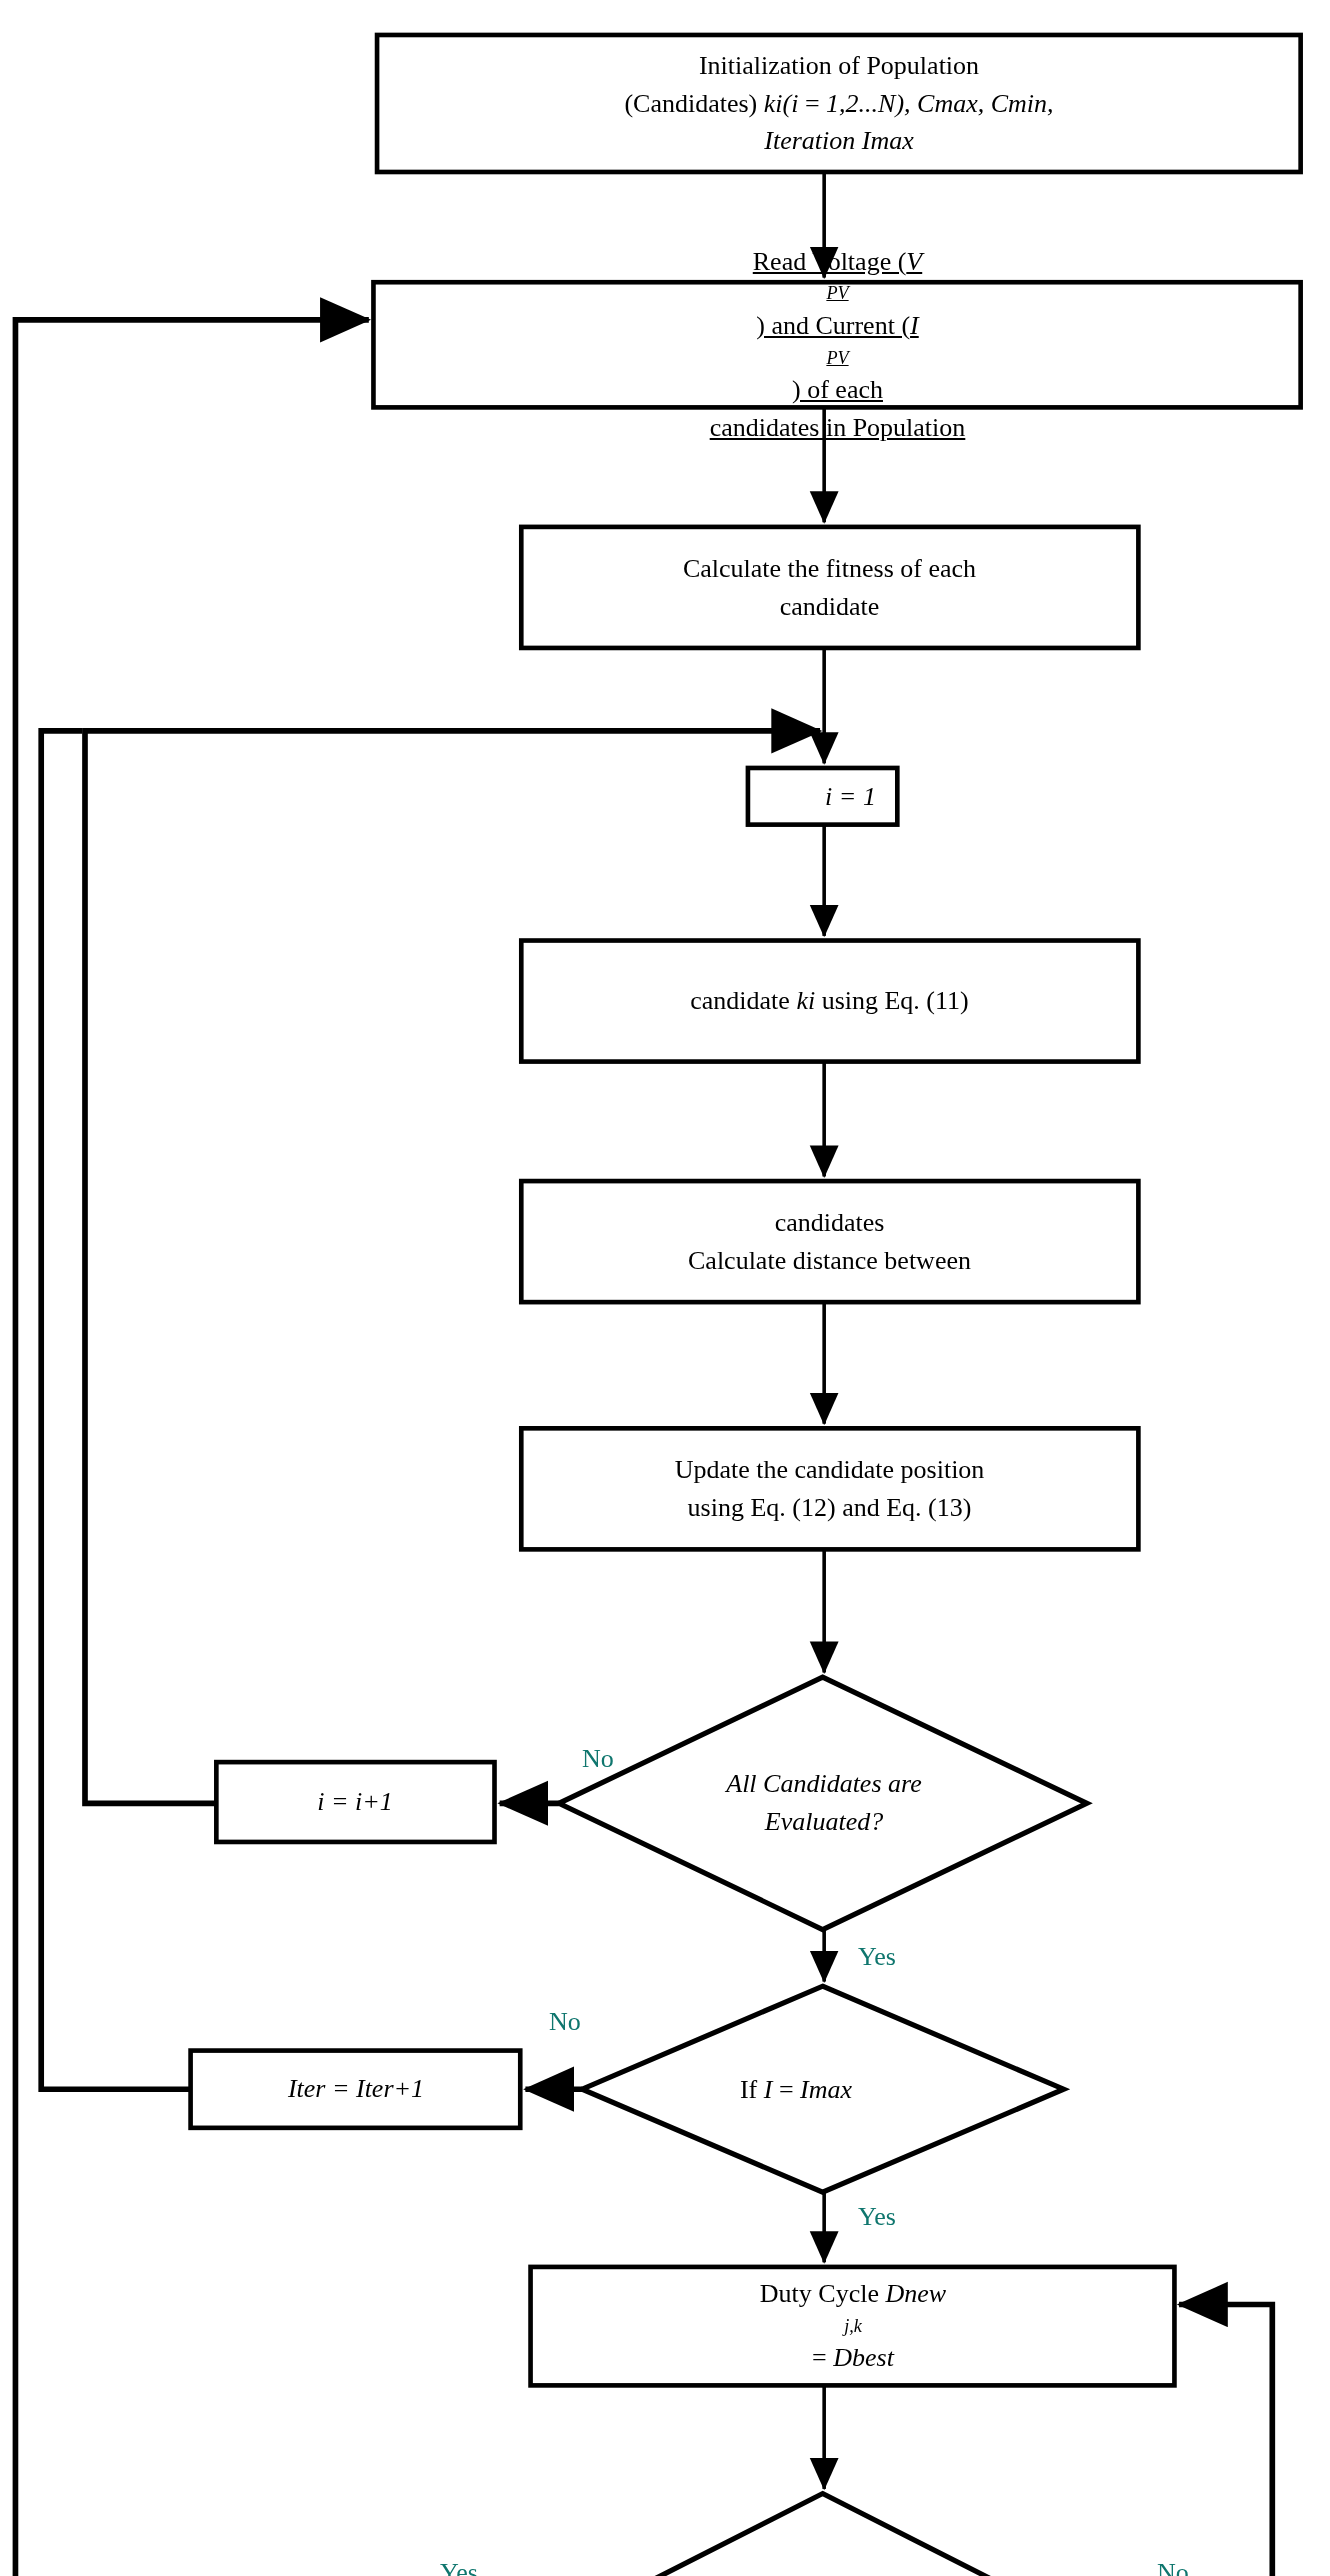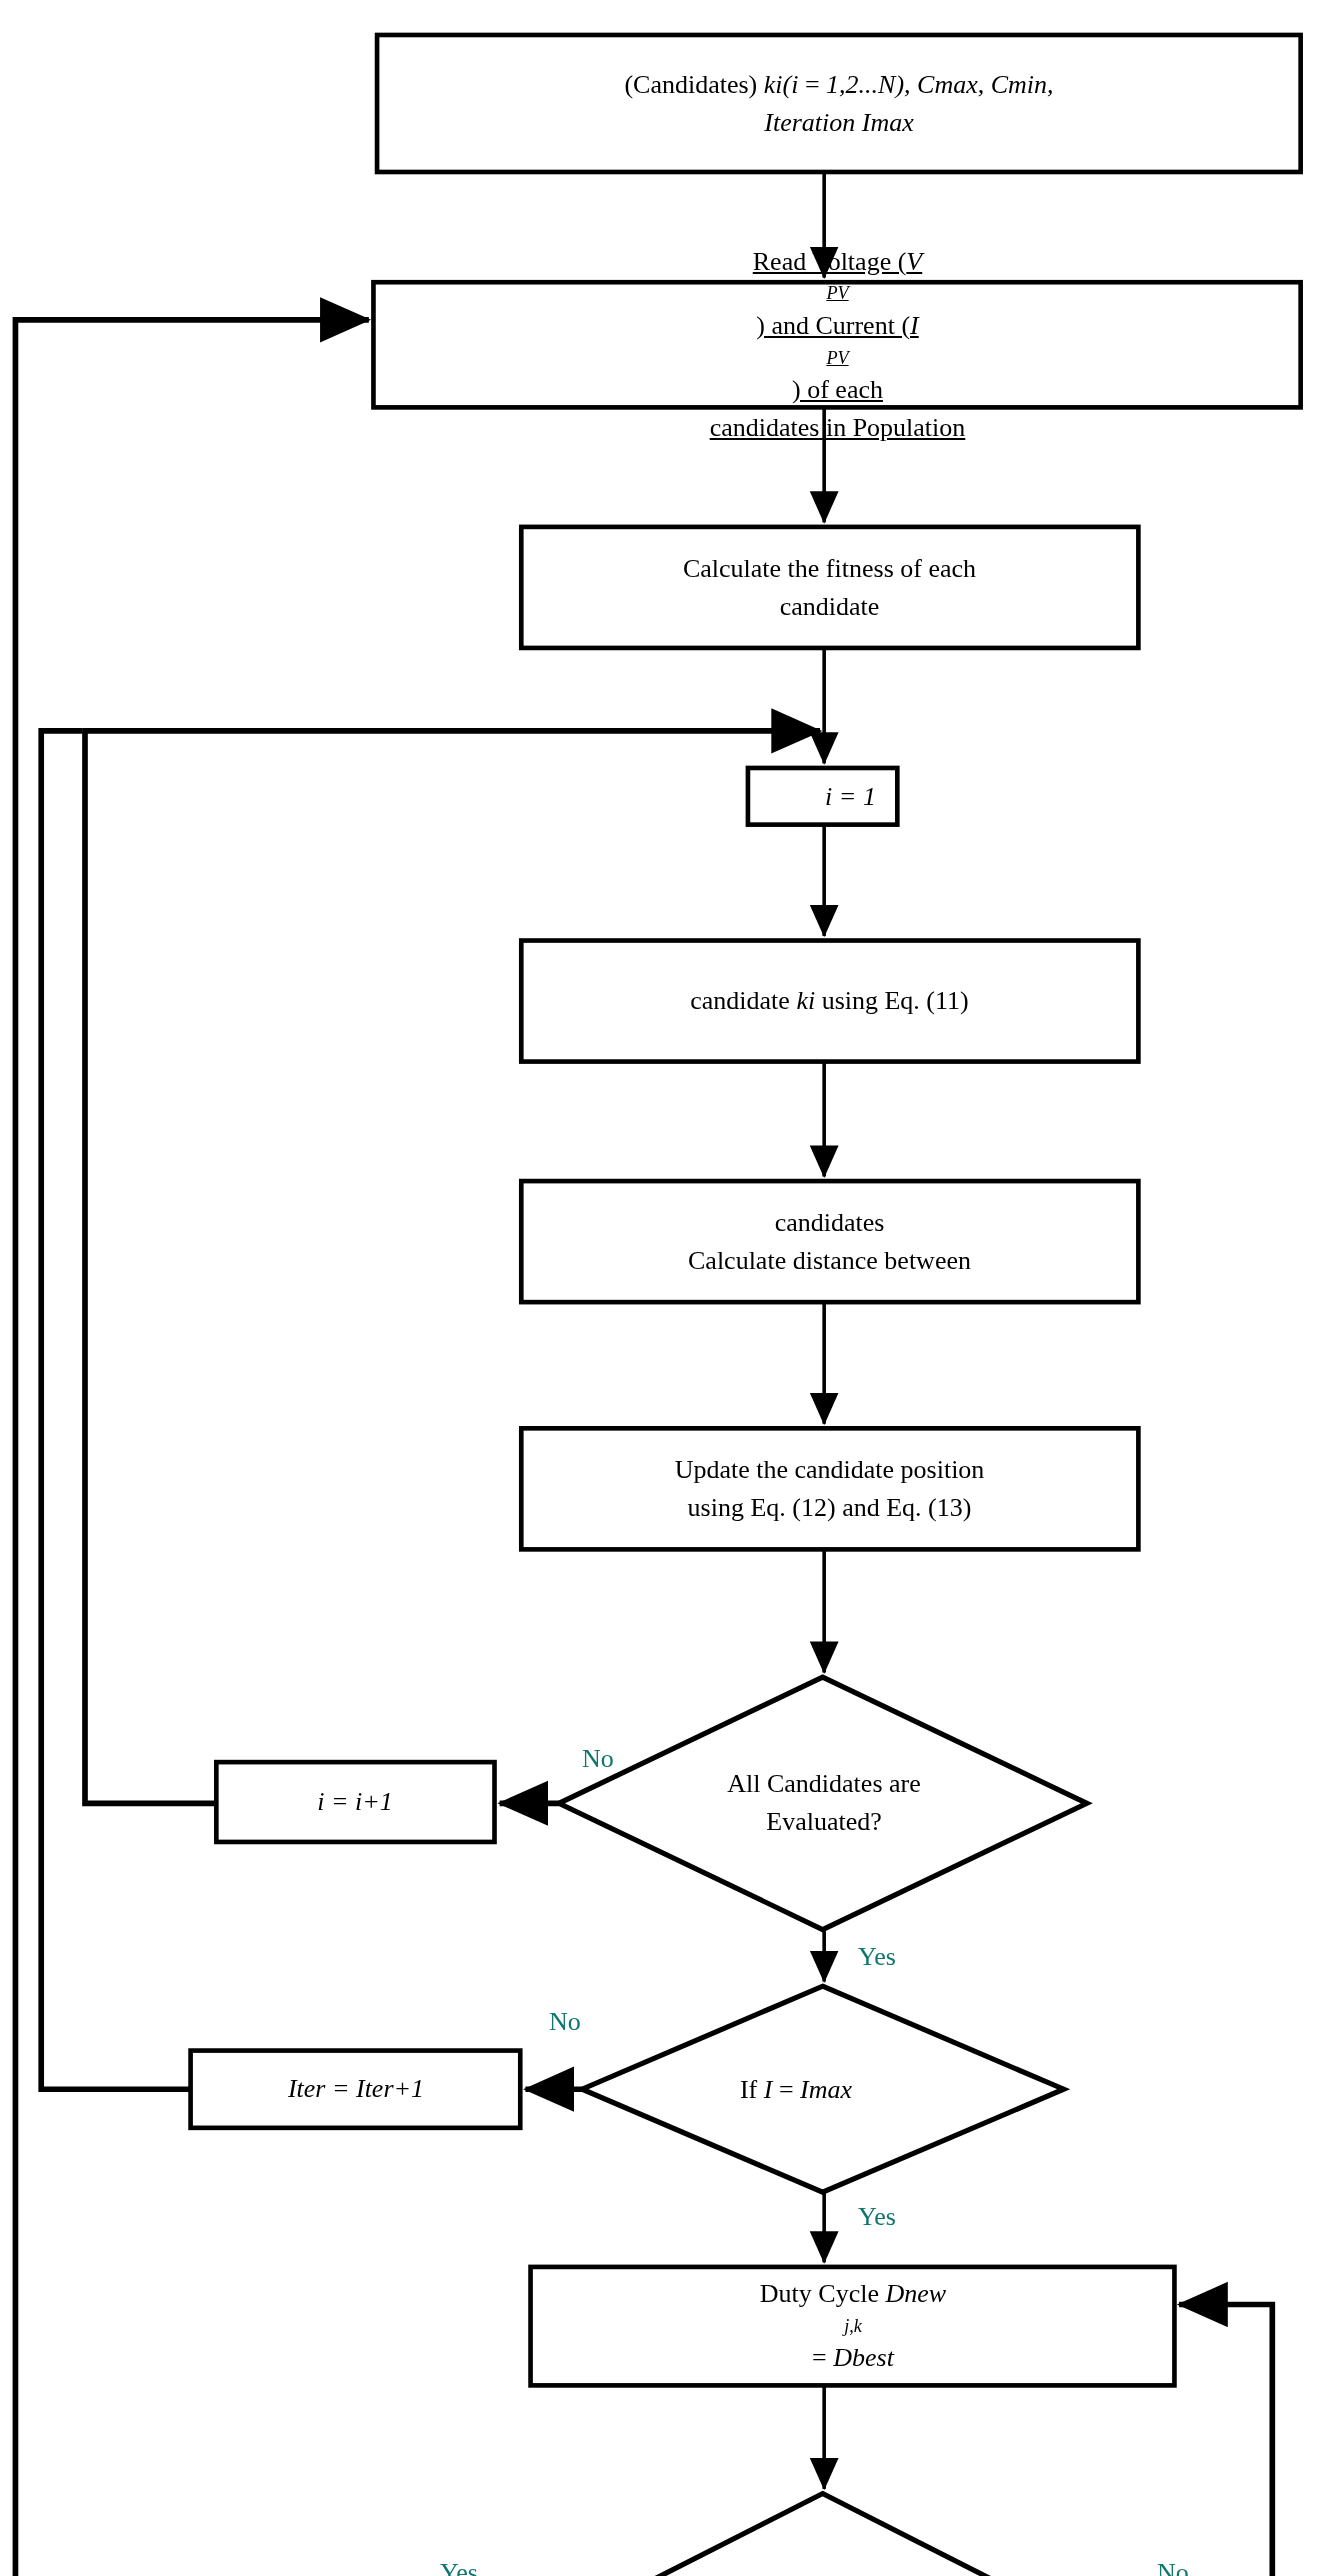--- a/index.html
+++ b/index.html
@@ -75,20 +75,21 @@
 
     <polyline points="370,4055 80,4055 80,1418 160,1418" fill="none" stroke="#000" stroke-width="11"></polyline>
 
     <polyline points="1105,5090 30,5090 30,620 716,620" fill="none" stroke="#000" stroke-width="11" marker-end="url(#ah)"></polyline>
 
     <polyline points="2090,5090 2470,5090 2470,4473 2289,4473" fill="none" stroke="#000" stroke-width="11" marker-end="url(#ah)"></polyline>
   </svg>
 
   <div class="node-text t50" style="left:377px;top:35px;width:924px;height:137px;">
     <span>
+      <span>Initialization of Population</span>
       <span>(Candidates) <i>ki(i</i> = <i>1,2...N), Cmax, Cmin,</i></span>
       <span class="ital">Iteration  Imax</span>
     </span>
   </div>
 
   <div class="node-text t50" style="left:374px;top:282px;width:927px;height:125px;text-decoration:underline;">
     <span>
       <span>Read Voltage (<i>V</i><span class="sub">PV</span>) and Current (<i>I</i><span class="sub">PV</span>) of each</span>
       <span>candidates in Population</span>
     </span>
@@ -118,21 +119,21 @@
     </span>
   </div>
 
   <div class="node-text t50" style="left:521px;top:1428px;width:617px;height:121px;">
     <span>
       <span>Update the candidate position</span>
       <span>using Eq. (12) and Eq. (13)</span>
     </span>
   </div>
 
-  <div class="node-text t50" style="left:641px;top:1741px;width:366px;height:124px;">
+  <div class="node-text t50" style="left:641px;top:1741px;width:366px;height:124px;font-style:italic;">
     <span>
       <span>All Candidates are</span>
       <span>Evaluated?</span>
     </span>
   </div>
 
   <div class="node-text t50 ital" style="left:216px;top:1762px;width:278px;height:80px;">
     <span>i = i+1</span>
   </div>
 

